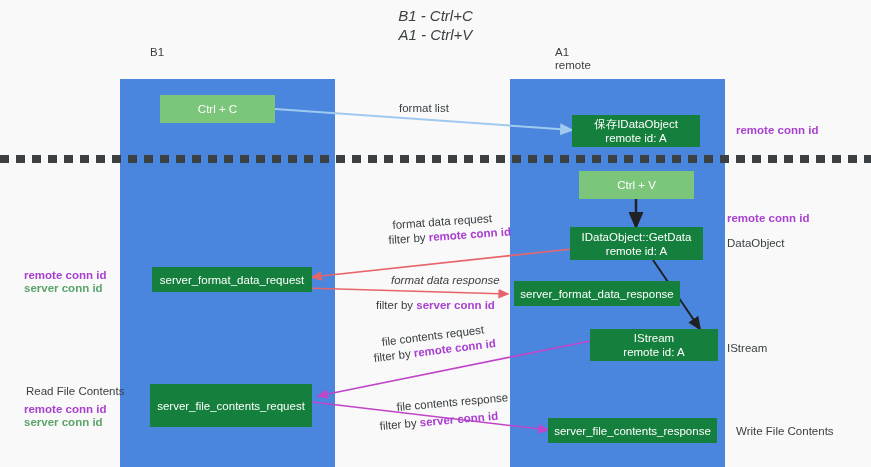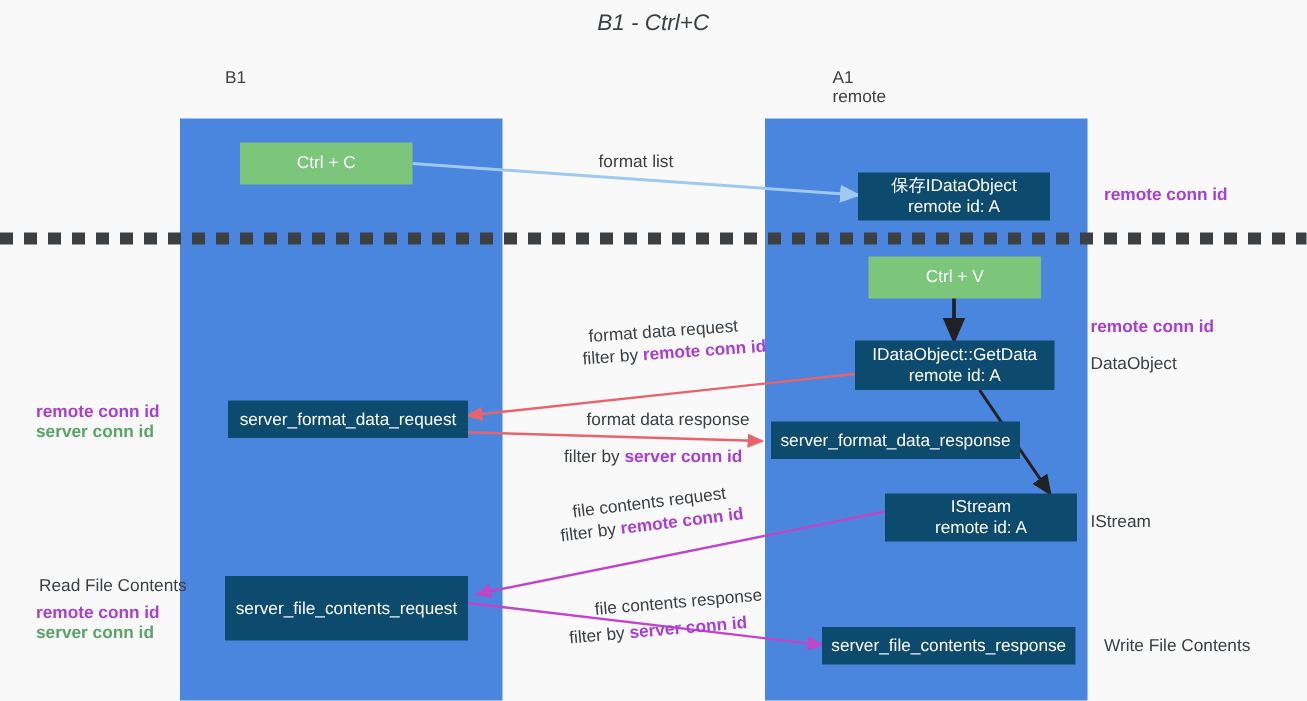--- a/index.html
+++ b/index.html
@@ -34,40 +34,41 @@
   }
 
   
   .box{
     position:absolute;display:flex;flex-direction:column;
     align-items:center;justify-content:center;
     color:#ffffff;font-size:11.5px;line-height:14px;text-align:center;
     box-sizing:border-box;
   }
   .box.green{background:#7bc67b;}
-  .box.orange{background:#0c4a6e;}
+  .box.orange{background:#15803d;}
   .box span{display:block;white-space:nowrap;}
 
   
   .lbl{
     position:absolute;font-size:11.5px;line-height:14px;white-space:nowrap;color:#3c4043;
   }
   .lbl.rot{transform-origin:left top;}
   .purple{color:#a93fd0;font-weight:bold;}
   .green-t{color:#5aa469;font-weight:bold;}
 
   svg.arrows{position:absolute;left:0;top:0;width:871px;height:467px;overflow:visible;}
 </style>
 </head>
 <body>
 
 <div id="stage">
 
   <div class="title">
     <div>B1 - Ctrl+C</div>
+    <div>A1 - Ctrl+V</div>
   </div>
 
   <div class="colhead" style="left:150px;top:46px;width:130px;">
     <div>B1</div>
   </div>
   <div class="colhead" style="left:555px;top:46px;width:130px;">
     <div>A1</div>
     <div>remote</div>
   </div>
 
@@ -146,21 +147,21 @@
     <span>server_file_contents_response</span>
   </div>
 
   <div class="lbl" style="left:399px;top:101px;">format list</div>
 
   <div class="lbl rot" style="left:392px;top:218px;transform:rotate(-4deg);">format data request</div>
   <div class="lbl rot" style="left:388px;top:233px;transform:rotate(-4deg);">
     <span>filter by </span><span class="purple">remote conn id</span>
   </div>
 
-  <div class="lbl" style="left:391px;top:273px;">format data response</div>
+  <div class="lbl" style="left:391px;top:273px;font-style:italic;">format data response</div>
   <div class="lbl" style="left:376px;top:298px;">
     <span>filter by </span><span class="purple">server conn id</span>
   </div>
 
   <div class="lbl rot" style="left:381px;top:335px;transform:rotate(-7deg);">file contents request</div>
   <div class="lbl rot" style="left:373px;top:351px;transform:rotate(-7deg);">
     <span>filter by </span><span class="purple">remote conn id</span>
   </div>
 
   <div class="lbl rot" style="left:396px;top:400px;transform:rotate(-5deg);">file contents response</div>

